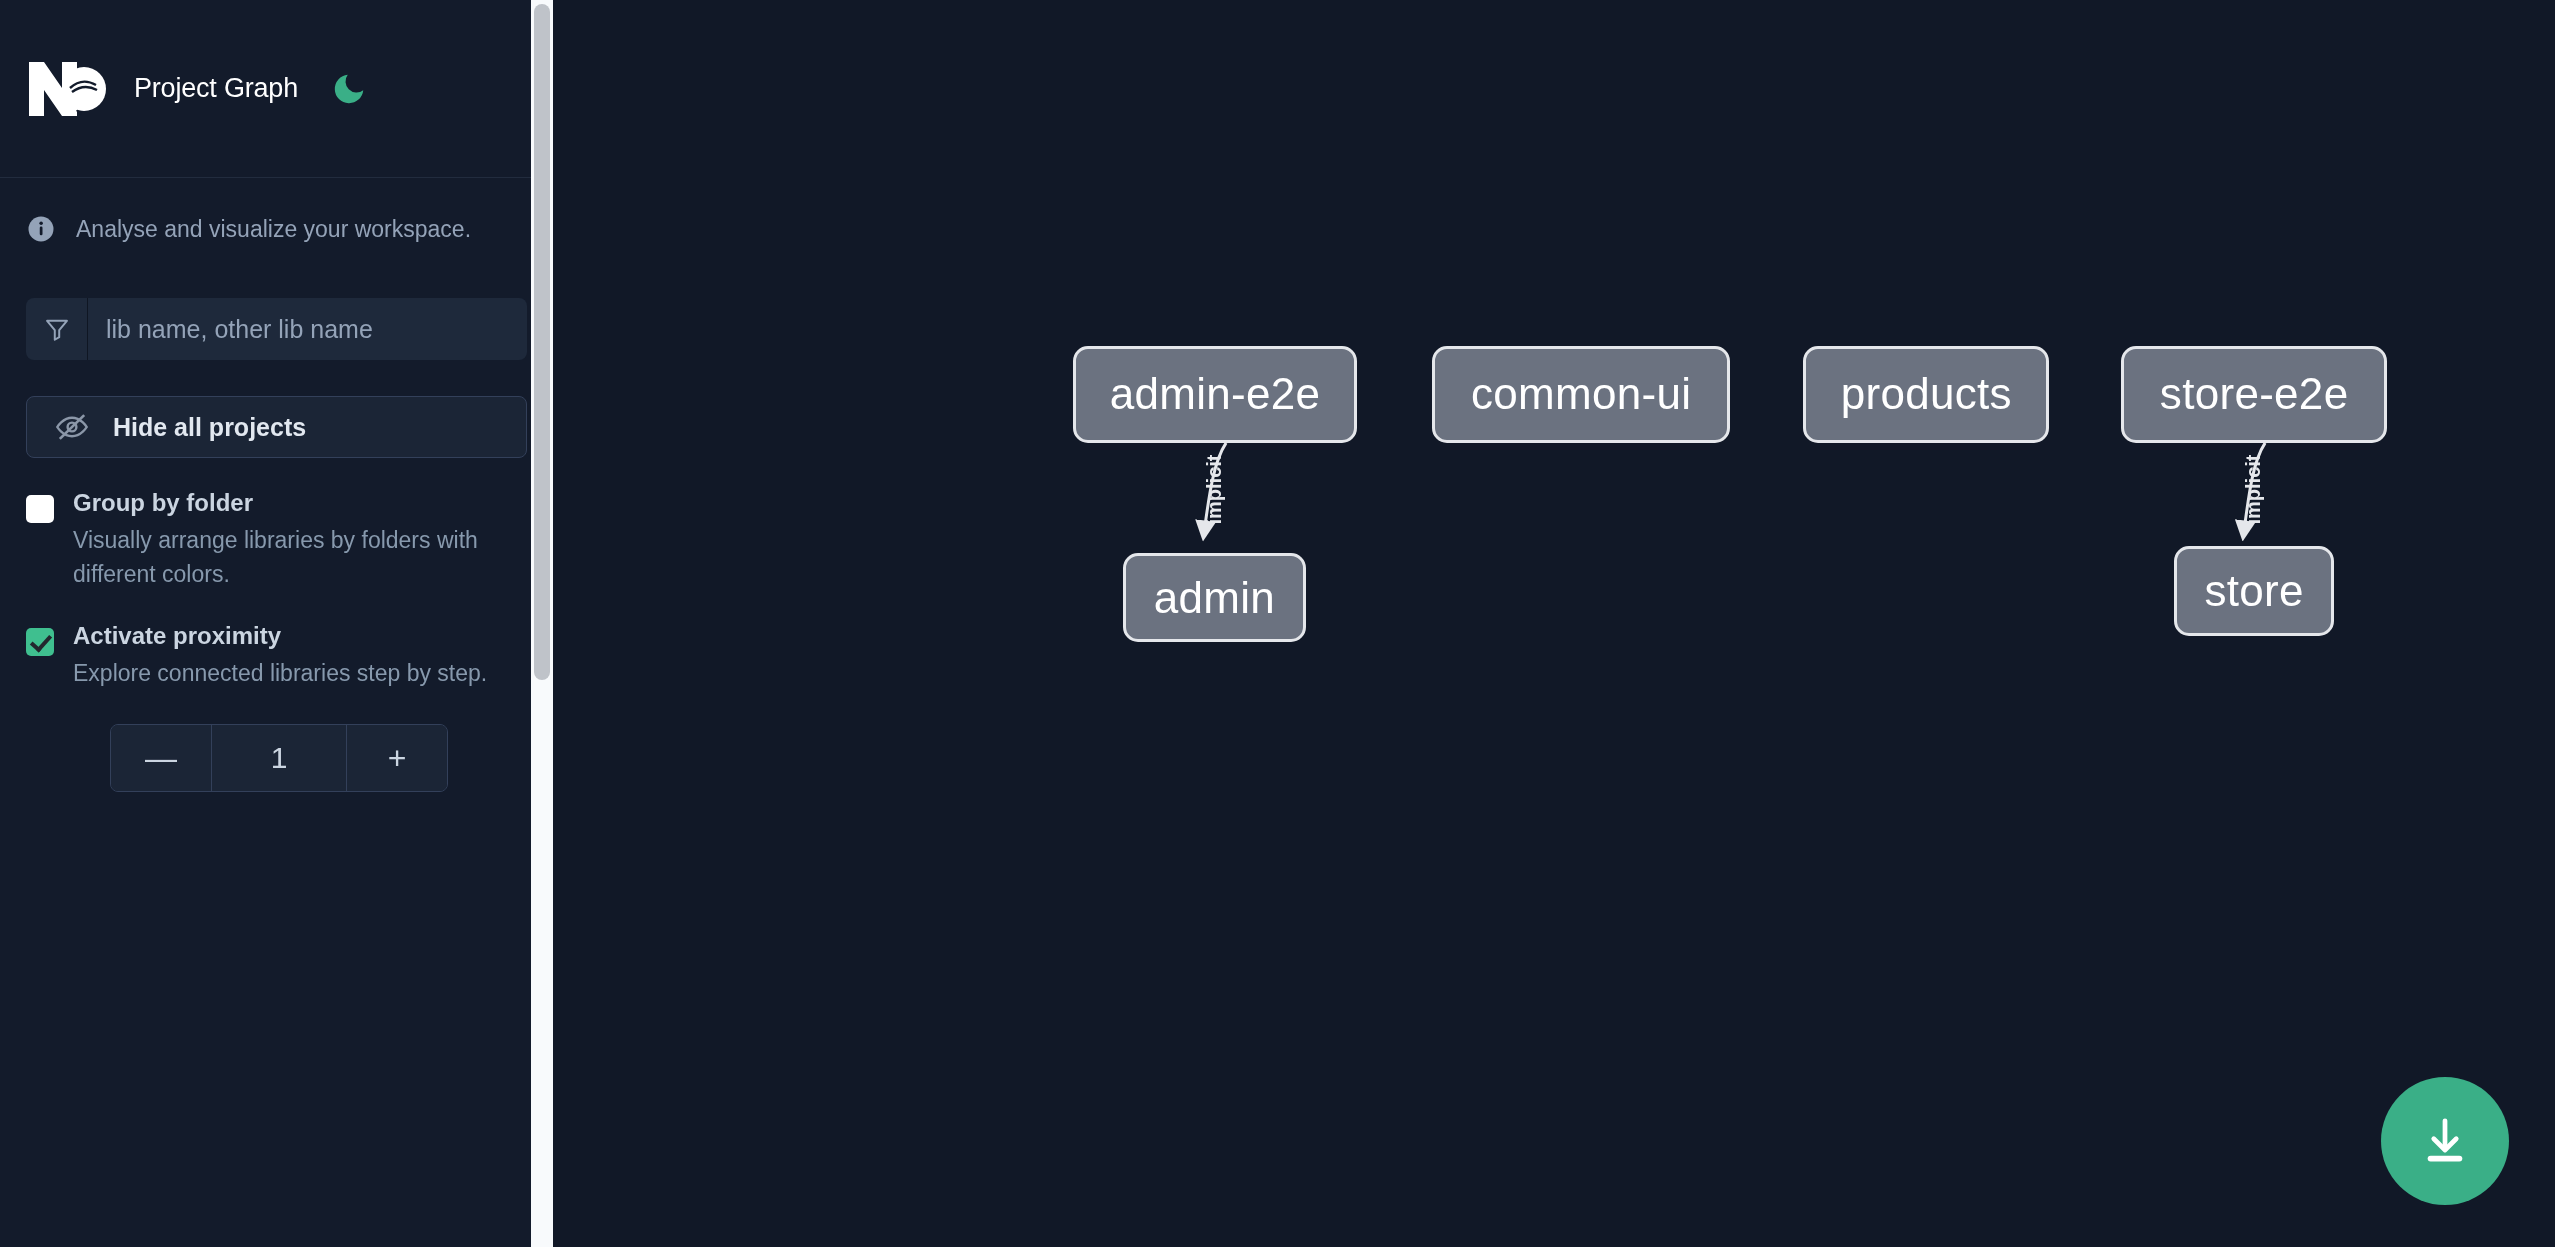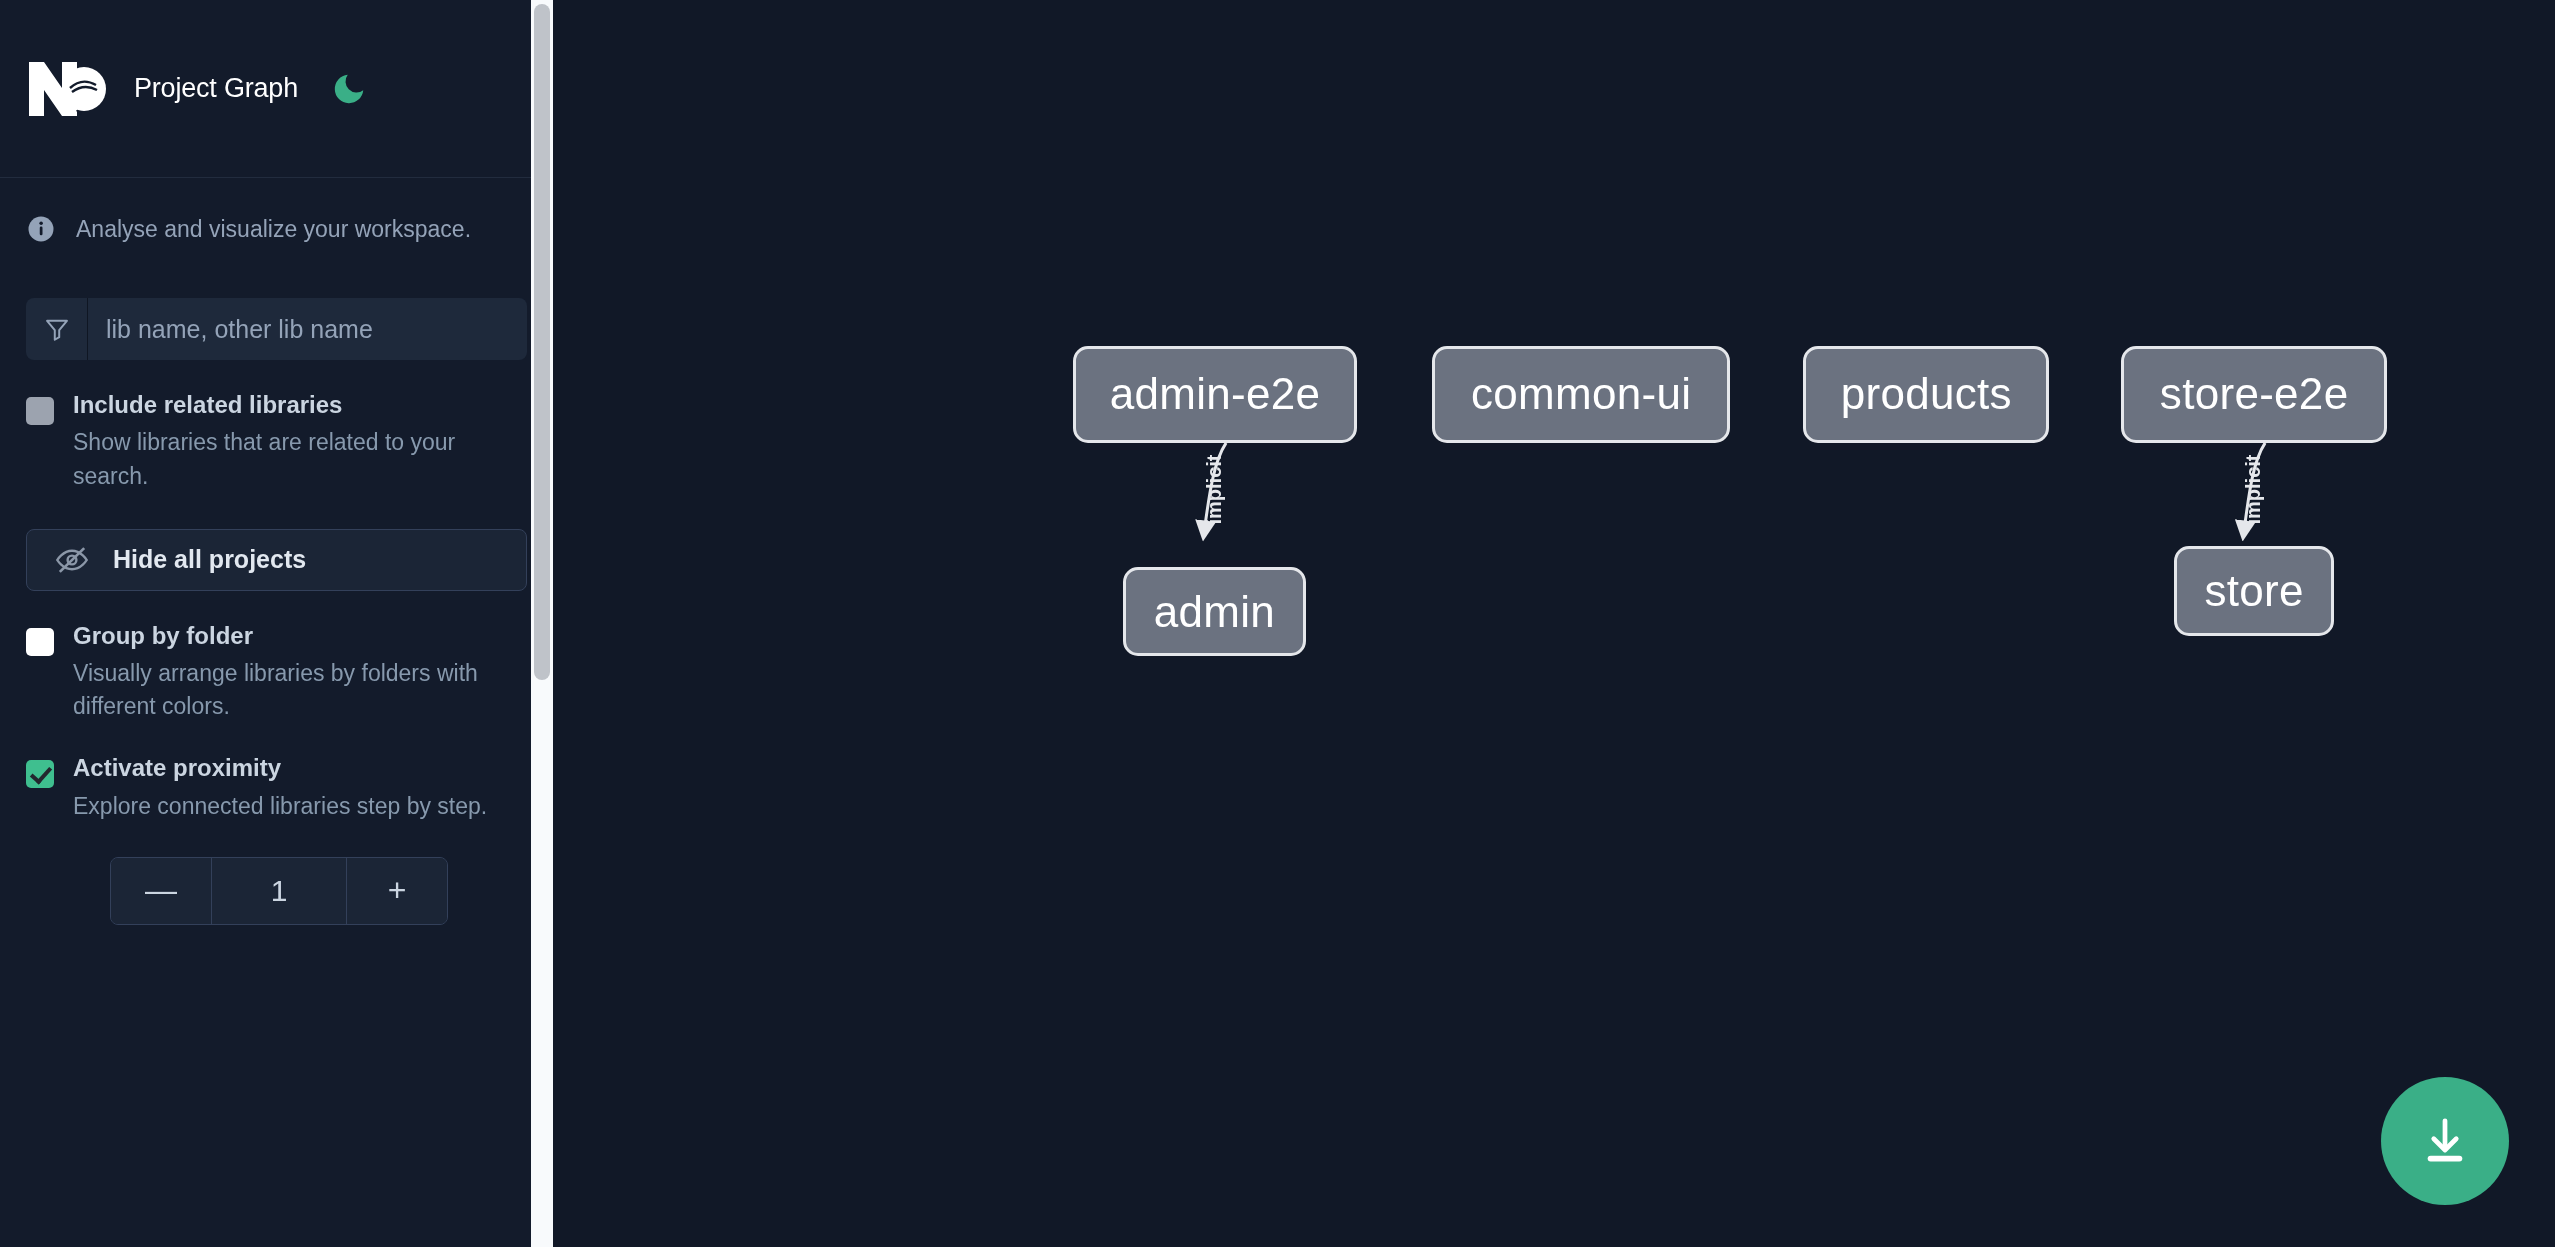--- a/index.html
+++ b/index.html
@@ -343,27 +343,20 @@
         <span class="filter-icon-box">
           <span class="filter-icon">
             <svg viewBox="0 0 24 24" width="28" height="28" xmlns="http://www.w3.org/2000/svg">
               <path d="M3.5 5h17l-6.6 8v6l-3.8 2.2V13z" fill="none" stroke="#94a3b8" stroke-width="1.7" stroke-linejoin="round"></path>
             </svg>
           </span>
         </span>
         <input class="filter-input" type="text" placeholder="lib name, other lib name" style="">
       </div>
 
-      <div class="option-block">
-        <span class="cb disabled"></span>
-        <span class="opt-texts">
-          <span class="opt-title">Include related libraries</span>
-          <div class="opt-desc">Show libraries that are related to your search.</div>
-        </span>
-      </div>
 
       <div class="btn-stack">
         <button class="gbtn">
           <span class="bicon">
             <svg viewBox="0 0 24 24" width="34" height="34" xmlns="http://www.w3.org/2000/svg">
               <path d="M1.6 12S5.5 5.5 12 5.5 22.4 12 22.4 12 18.5 18.5 12 18.5 1.6 12 1.6 12z" fill="none" stroke="#8b97a8" stroke-width="1.7"></path>
               <circle cx="12" cy="12" r="3.1" fill="none" stroke="#8b97a8" stroke-width="1.7"></circle>
               <line x1="3.4" y1="20.4" x2="20.6" y2="3.6" stroke="#8b97a8" stroke-width="1.9"></line>
             </svg>
           </span>
@@ -420,21 +413,21 @@
         </div>
         <div class="node" style="left: 878.957px; top: 345.99px; width: 298.514px; height: 96.9532px; background: rgb(107, 114, 128); border-color: rgb(229, 231, 235);">
           <span>common-ui</span>
         </div>
         <div class="node" style="left: 1250.19px; top: 345.99px; width: 246.21px; height: 96.9532px; background: rgb(107, 114, 128); border-color: rgb(229, 231, 235);">
           <span>products</span>
         </div>
         <div class="node" style="left: 1567.84px; top: 345.99px; width: 266.621px; height: 96.9532px; background: rgb(107, 114, 128); border-color: rgb(229, 231, 235);">
           <span>store-e2e</span>
         </div>
-        <div class="node" style="left: 570.238px; top: 567px; width: 182.425px; height: 89.299px; background: rgb(107, 114, 128); border-color: rgb(229, 231, 235);">
+        <div class="node" style="left: 570.238px; top: 553px; width: 182.425px; height: 89.299px; background: rgb(107, 114, 128); border-color: rgb(229, 231, 235);">
           <span>admin</span>
         </div>
         <div class="node" style="left: 1621.41px; top: 546.275px; width: 159.463px; height: 89.299px; background: rgb(107, 114, 128); border-color: rgb(229, 231, 235);">
           <span>store</span>
         </div>
         <div class="edge-label" style="left: 625.769px; top: 478.109px;">implicit</div>
         <div class="edge-label" style="left: 1665.15px; top: 478.109px;">implicit</div>
       </div>
 
     <button class="fab">

